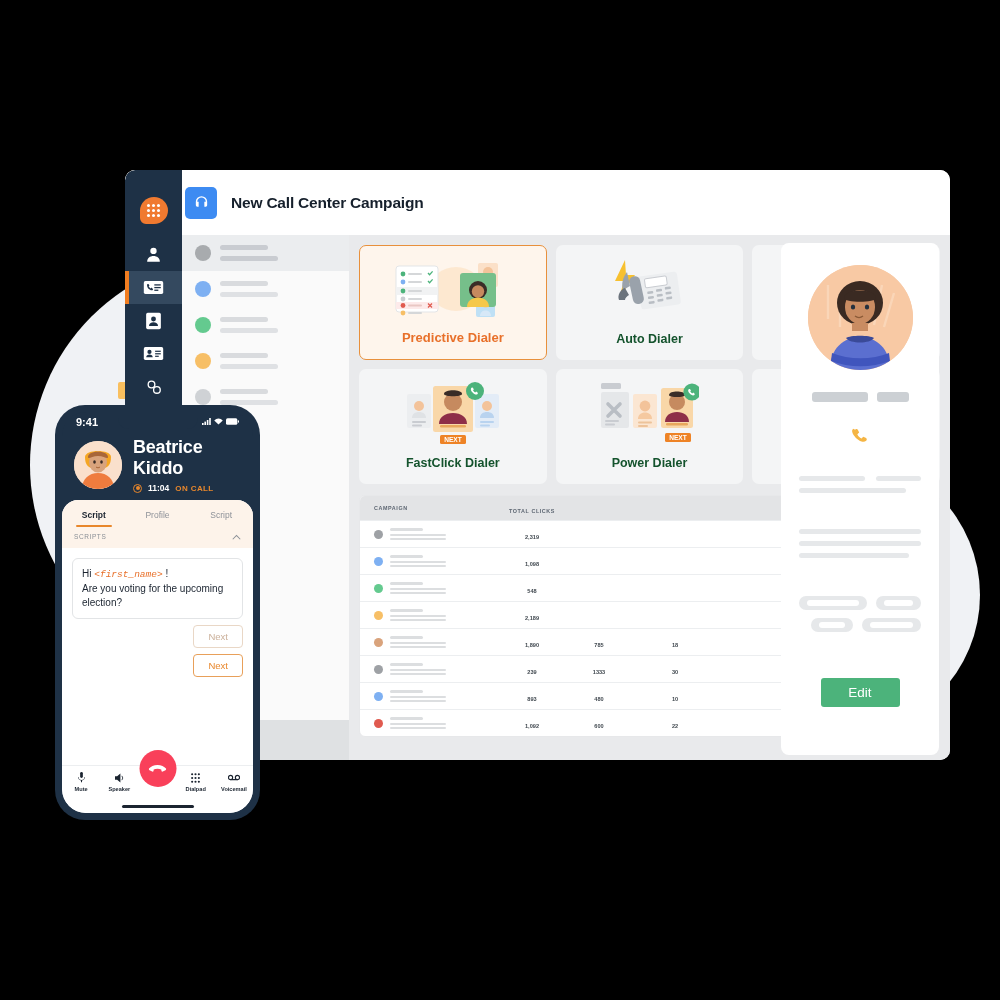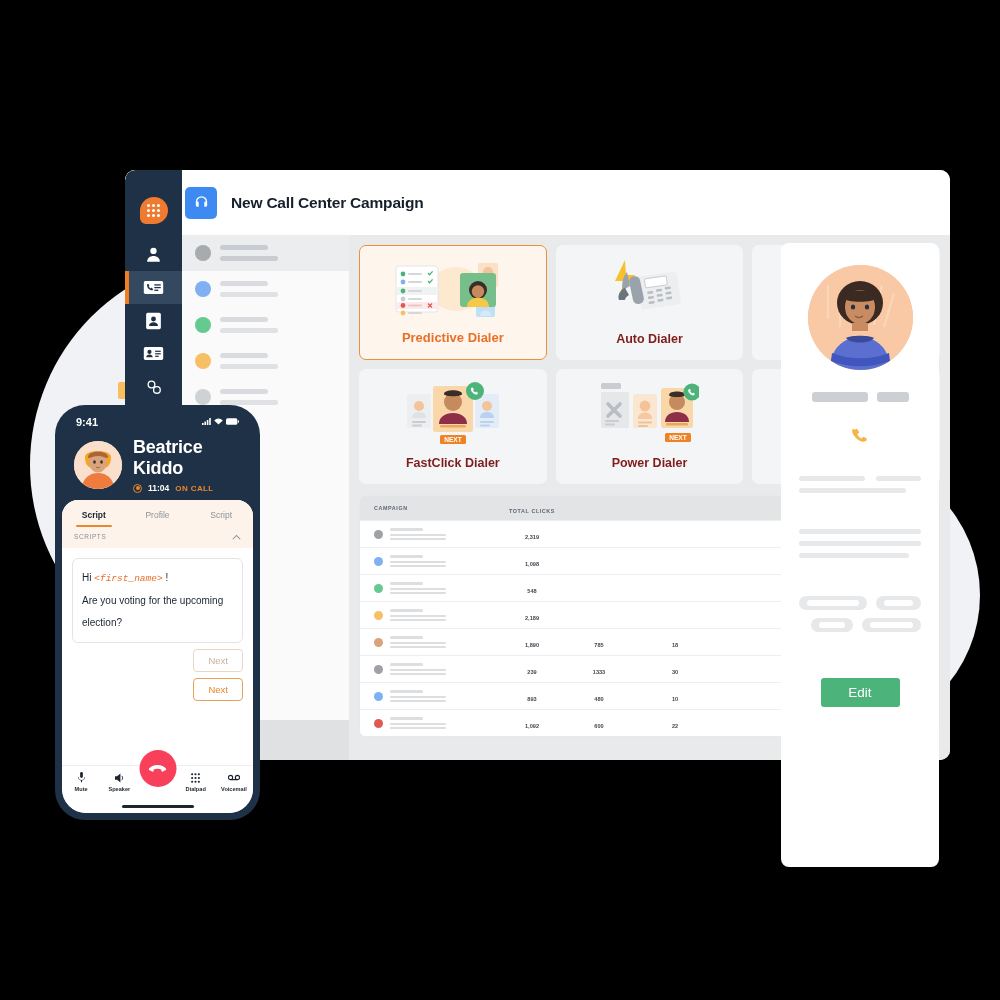--- a/index.html
+++ b/index.html
@@ -56,21 +56,21 @@
     display:flex; align-items:center; padding-left:12px; font-size:20px; font-weight:bold;
     color:#2c3e50; letter-spacing:-.3px; }
 
   
   .content { position:absolute; left:224px; top:65px; width:601px; height:525px; background:#e9eaec;
     padding:10px 10px 0 10px; }
   .cards { display:grid; grid-template-columns:repeat(3,1fr); grid-gap:9px; }
   .card { background:#f4f5f6; border-radius:7px; height:115px; display:flex; flex-direction:column;
     align-items:center; justify-content:flex-end; padding-bottom:14px; position:relative; }
   .card.sel { background:#fef5ec; border:1.5px solid #e8903c; }
-  .card-label { font-size:12.5px; font-weight:bold; color:#7f1d1d; }
+  .card-label { font-size:12.5px; font-weight:bold; color:#14532d; }
   .card.sel .card-label { color:#e8702a; font-weight:bold; font-size:13px; }
   .card.muted .card-label { color:#aeb4bb; font-weight:normal; }
   .card-art { position:absolute; top:8px; left:0; right:0; height:72px;
     display:flex; align-items:center; justify-content:center; }
 
   
   .tbl { margin-top:11px; background:#fff; border-radius:6px; overflow:hidden;
     border:1px solid #e7e8ea; }
   .thead { display:flex; background:#e3e4e6; height:24px; align-items:center; }
   .th { font-size:5.4px; font-weight:bold; color:#5d6672; letter-spacing:.6px; }
@@ -87,21 +87,21 @@
   .rb2 { height:2px; width:56px; margin-bottom:2px; }
   .rb3 { height:2px; width:56px; }
   .num { font-size:5.6px; font-weight:bold; color:#40484f; }
   .bar { width:98px; height:4.4px; background:#d5d7d9; border-radius:3px; margin:0 auto;
     position:relative; overflow:hidden; }
   .bar i { position:absolute; left:0; top:0; height:100%; background:#e8872c; border-radius:3px; display:block; }
   .pill { width:26px; height:5px; background:#d5d7d9; border-radius:3px; margin:0 auto; }
   .act { width:10px; height:10px; background:#dcdee0; border-radius:3px; margin:0 auto; }
 
   
-  .detail { position:absolute; left:781px; top:243px; width:158px; height:624px; background:#fff;
+  .detail { position:absolute; left:781px; top:243px; width:158px; height:512px; background:#fff;
     border-radius:8px; padding:22px 18px; display:flex; flex-direction:column; align-items:center; }
   .avatar { width:105px; height:105px; border-radius:50%; overflow:hidden; background:#f8c9a4;
     position:relative; }
   .chip { height:10px; background:#ccd0d4; border-radius:3px; }
   .line { height:5px; background:#e6e8ea; border-radius:3px; }
   .tagpill { height:14px; background:#e6e8ea; border-radius:8px; position:relative; }
   .tagpill::after { content:""; position:absolute; left:8px; top:4px; right:8px; height:6px;
     background:#fff; border-radius:3px; }
   .edit-btn { width:79px; height:29px; background:#4cb37b; color:#fff; border-radius:3px;
     display:flex; align-items:center; justify-content:center; font-size:13.5px; }
@@ -129,21 +129,21 @@
     border-radius:16px 16px 24px 24px; }
   .tabs { display:flex; background:#fdf3ea; border-radius:16px 16px 0 0; }
   .tab { flex:1; text-align:center; padding:10px 0 7px 0; font-size:8.5px; color:#8e9299;
     position:relative; }
   .tab.on { color:#1b2430; font-weight:bold; }
   .tab.on::after { content:""; position:absolute; left:22%; right:22%; bottom:0; height:2px;
     background:#e8872c; border-radius:2px; }
   .scripts-hdr { background:#fdf3ea; display:flex; align-items:center; justify-content:space-between;
     padding:6px 12px 8px 12px; font-size:6.5px; color:#8a8f96; letter-spacing:.6px; }
   .bubble-box { margin:10px 10px 0 10px; border:1px solid #e2e4e6; border-radius:6px;
-    padding:8px 9px; font-size:10px; line-height:22px; color:#1b2430; }
+    padding:8px 9px; font-size:10px; line-height:14px; color:#1b2430; }
   .bubble-box.hl { border-color:#e9b489; }
   .var { color:#e8702a; font-family:"Liberation Mono", monospace; font-style:italic; font-size:9.5px; }
   .nextwrap { display:flex; justify-content:flex-end; padding:6px 10px 0 10px; }
   .next-btn { border:1px solid #e9d7c6; color:#cbb09a; border-radius:4px; font-size:9.5px;
     padding:5px 14px; }
   .next-btn.on { border-color:#e8a05a; color:#e8872c; }
   .callbar { position:absolute; left:0; right:0; bottom:0; height:48px; background:#fff;
     border-top:1px solid #eceef0; display:flex; align-items:flex-start; padding-top:5px; }
   .cb { flex:1; text-align:center; font-size:5.6px; color:#1b2430; font-weight:bold; }
   .cb .gl { height:13px; display:flex; align-items:center; justify-content:center;

